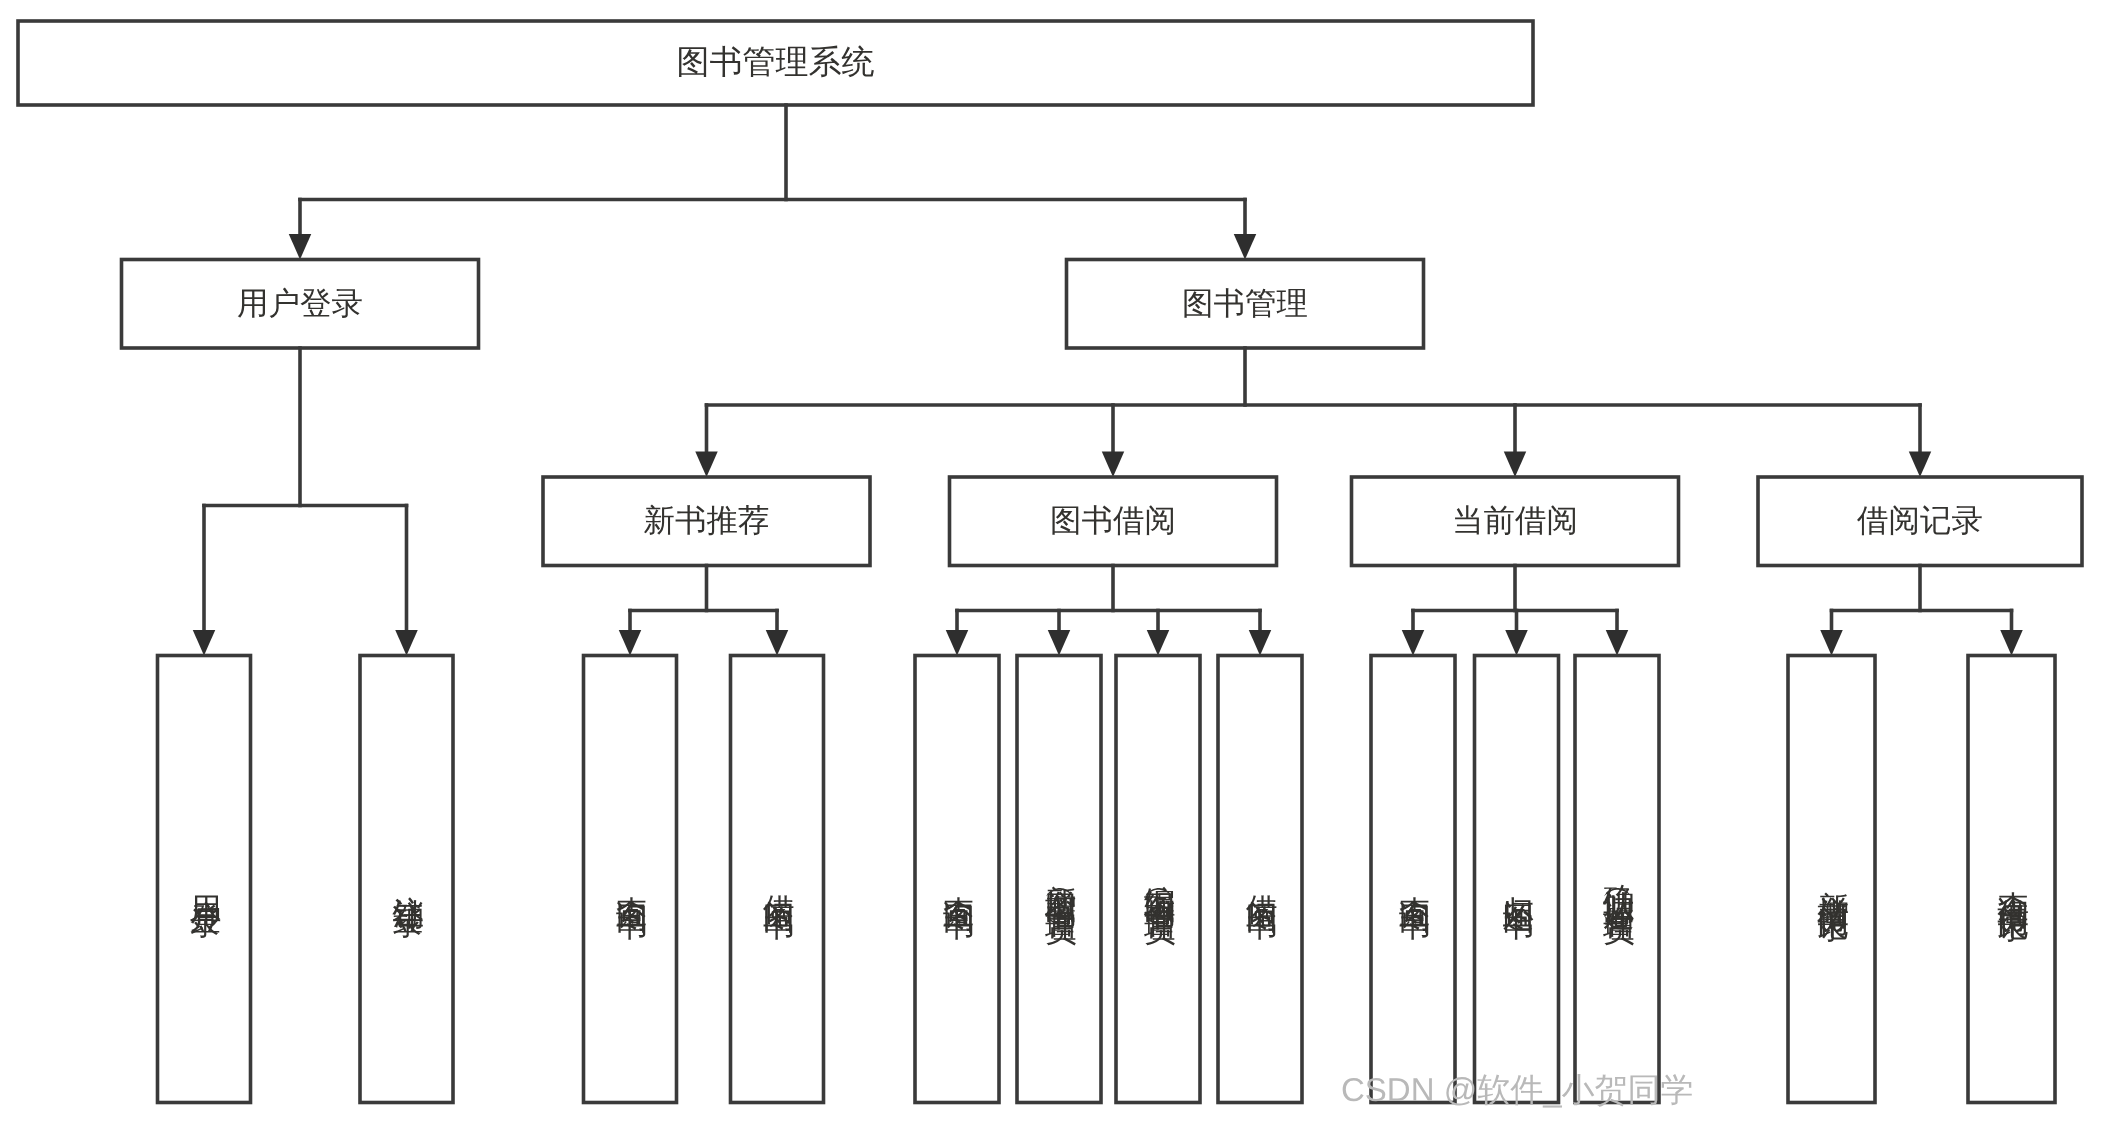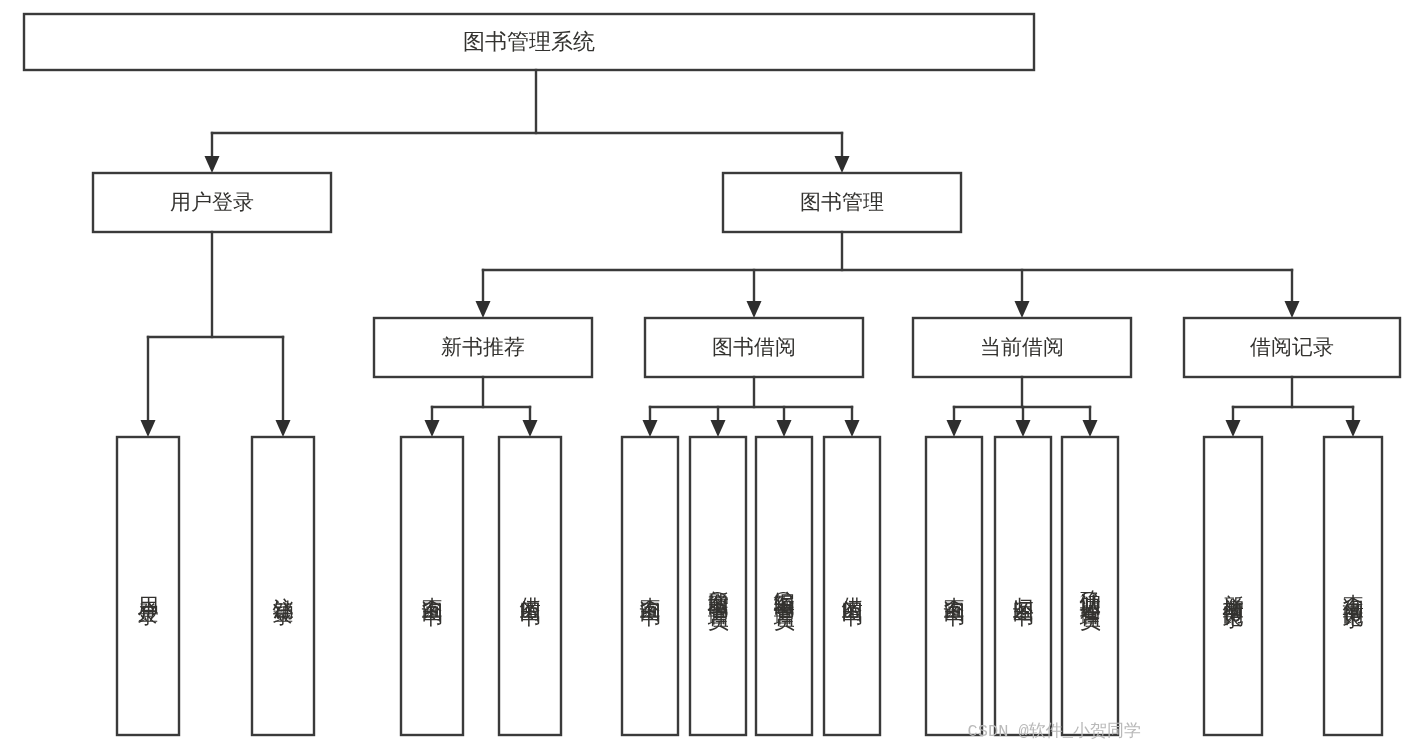--- a/index.html
+++ b/index.html
@@ -11,21 +11,20 @@
     width: 1405px;
     height: 747px;
     font-family: "Liberation Sans", "DejaVu Sans", sans-serif;
     overflow: hidden;
     position: relative;
   }
   #diagram-root {
     position: relative;
     width: 1137px;
     height: 747px;
-    margin-left: 12px;
   }
   svg.diagram-canvas {
     position: absolute;
     top: 0;
     left: 0;
     width: 1405px;
     height: 747px;
     display: block;
   }
   .node-box {
@@ -71,22 +70,22 @@
     font-size: 21px;
     line-height: 1.06;
     letter-spacing: 3px;
     color: #33322f;
     white-space: nowrap;
   }
   .watermark {
     position: absolute;
     right: 8px;
     bottom: 5px;
-    font-family: Liberation Mono, monospace;
-    font-size: 17px;
+    font-family: Liberation Sans, sans-serif;
+    font-size: 22px;
     color: #b9b9b9;
     white-space: nowrap;
   }
 </style>
 </head>
 <body>
 
 <div id="diagram-root">
   <svg class="diagram-canvas" id="diagram-svg" viewBox="0 0 1405 747">
       <g>

